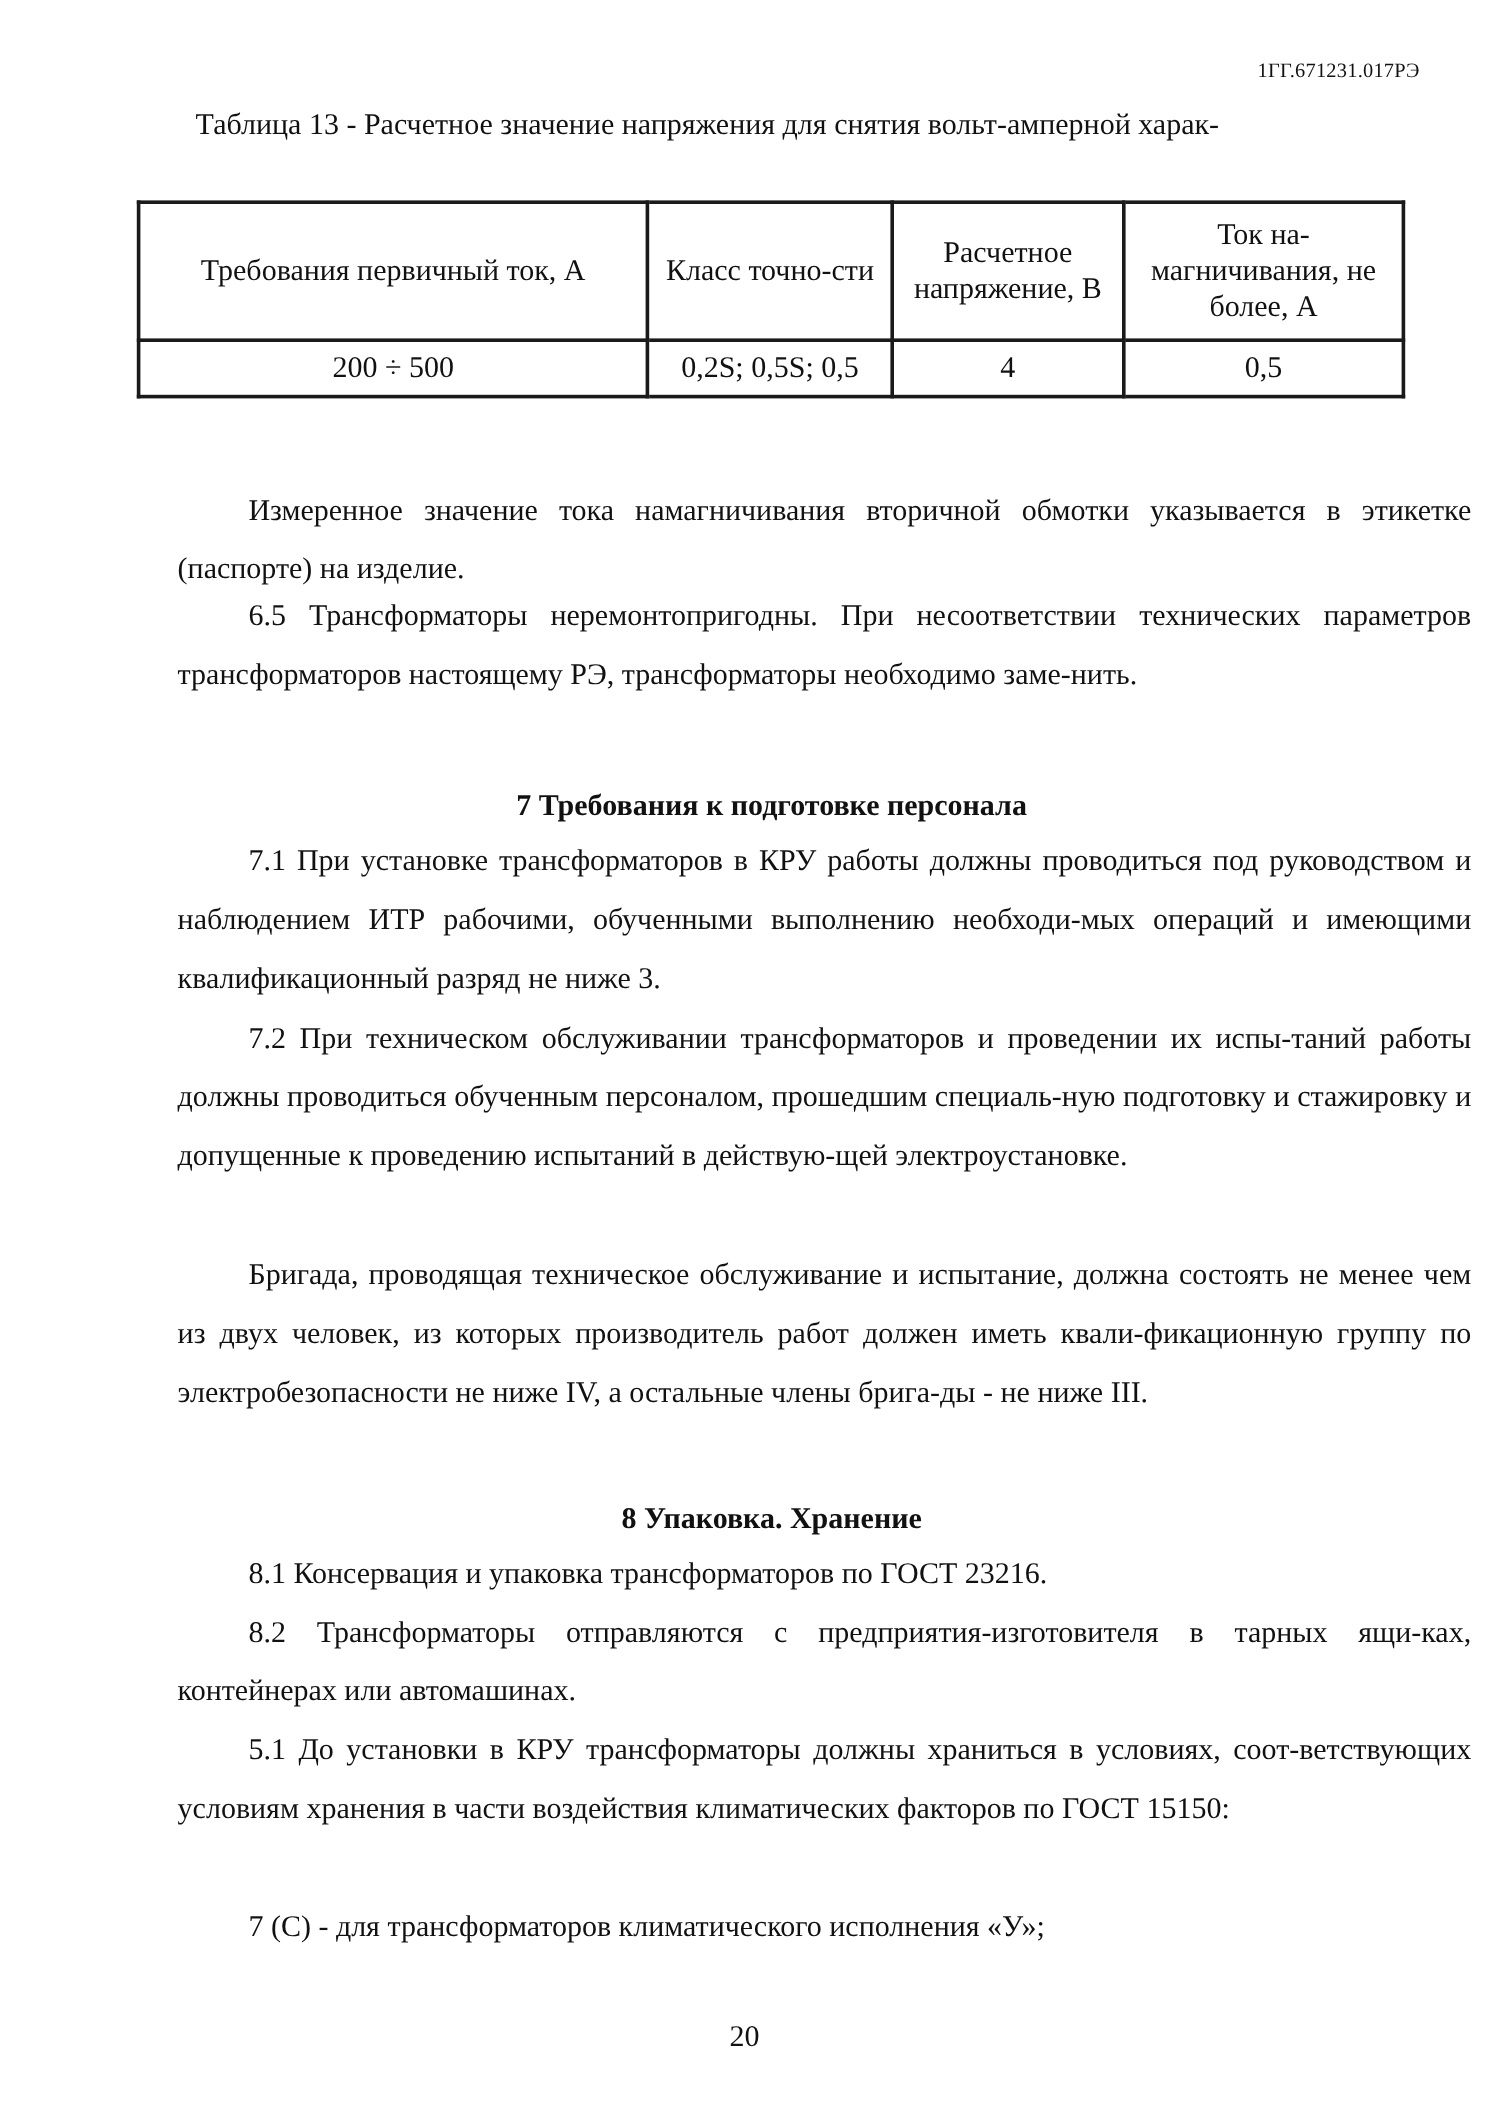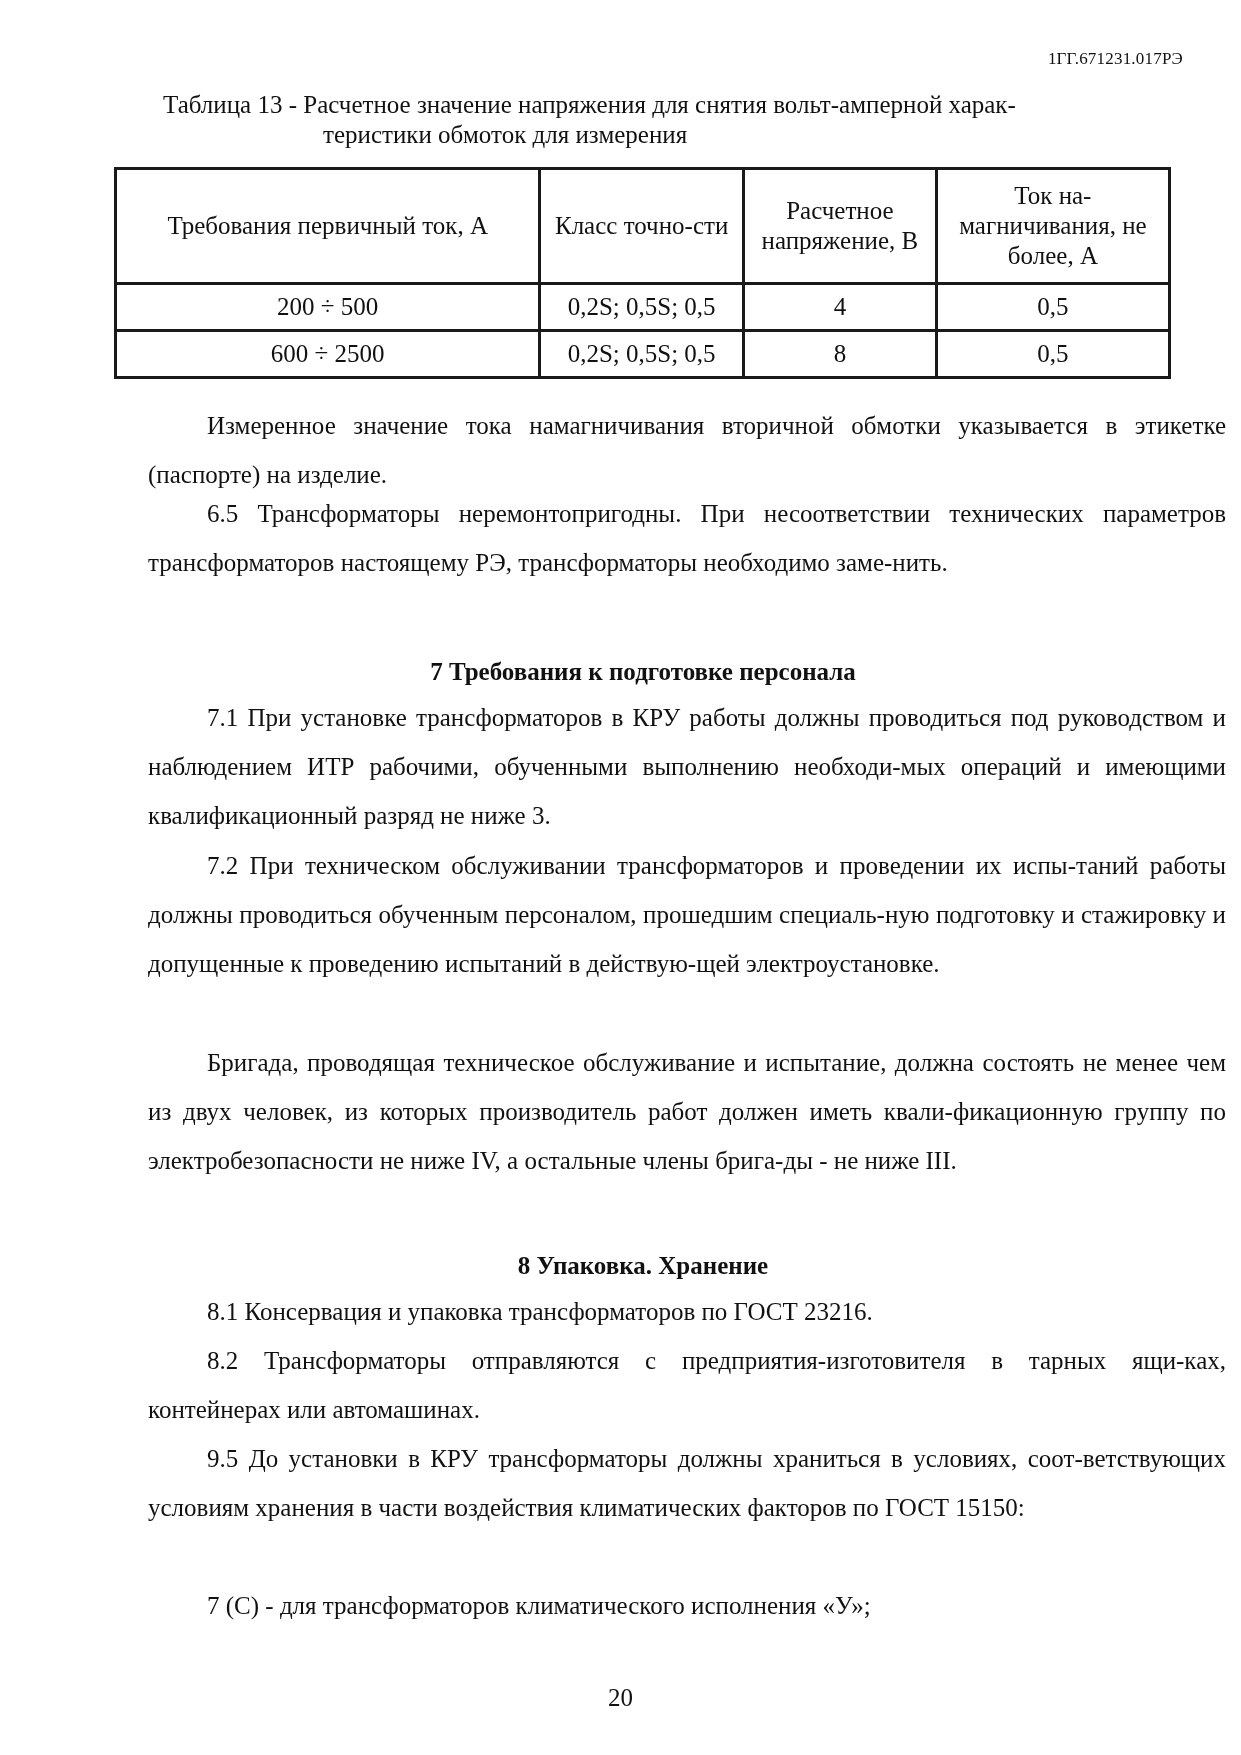--- a/index.html
+++ b/index.html
@@ -46,53 +46,46 @@
     text-align: center; font-size: 25px; line-height: 30px;
   }
 </style>
 </head>
 <body>
 
 <div class="doc-code">1ГГ.671231.017РЭ</div>
 
 <div class="caption">
   <span>Таблица 13 - Расчетное значение напряжения для снятия вольт-амперной харак-</span>
-  <span class="l2">теристики обмоток для измерения</span>
 </div>
 
 <table class="t13">
   <tbody>
       <tr>
     <th class="c1">Требования первичный ток, А</th>
     <th class="c2">Класс точно-сти</th>
     <th class="c3">Расчетное напряжение, В</th>
     <th class="c4">Ток на-магничивания, не более, А</th>
   </tr>
   <tr>
     <td>200 ÷ 500</td>
     <td>0,2S; 0,5S;  0,5</td>
     <td>4</td>
     <td>0,5</td>
   </tr>
-  <tr>
-    <td>600 ÷ 2500</td>
-    <td>0,2S; 0,5S;  0,5</td>
-    <td>8</td>
-    <td>0,5</td>
-  </tr>
 </tbody>
   </table>
 
 <div class="para indent" style="top:401px;">Измеренное значение тока намагничивания вторичной обмотки указывается в этикетке (паспорте) на изделие.</div>
 <div class="para indent" style="top:489px;">6.5 Трансформаторы неремонтопригодны. При несоответствии технических параметров трансформаторов настоящему РЭ, трансформаторы необходимо заме-нить.</div>
 
 <div class="heading" style="top:657px;">7   Требования к подготовке персонала</div>
 <div class="para indent" style="top:693px;">7.1  При установке трансформаторов в КРУ работы должны проводиться под руководством и наблюдением ИТР рабочими, обученными выполнению необходи-мых операций и имеющими квалификационный разряд не ниже 3.</div>
 <div class="para indent" style="top:841px;">7.2  При техническом обслуживании трансформаторов и проведении их испы-таний работы должны проводиться обученным персоналом, прошедшим специаль-ную подготовку и стажировку и допущенные к проведению испытаний в действую-щей электроустановке.</div>
 <div class="para indent" style="top:1038px;">Бригада, проводящая техническое обслуживание и испытание, должна состоять не менее чем из двух человек, из которых производитель работ должен иметь квали-фикационную группу по электробезопасности не ниже IV, а остальные члены брига-ды - не ниже III.</div>
 
 <div class="heading" style="top:1251px;">8   Упаковка. Хранение</div>
 <div class="para indent" style="top:1287px;">8.1    Консервация и упаковка трансформаторов по ГОСТ 23216.</div>
 <div class="para indent" style="top:1336px;">8.2    Трансформаторы отправляются с предприятия-изготовителя в тарных ящи-ках, контейнерах или автомашинах.</div>
-<div class="para indent" style="top:1434px;">9.5  До установки в КРУ трансформаторы должны храниться в условиях, соот-ветствующих условиям хранения в части воздействия климатических факторов по ГОСТ 15150:</div>
+<div class="para indent" style="top:1434px;">5.1  До установки в КРУ трансформаторы должны храниться в условиях, соот-ветствующих условиям хранения в части воздействия климатических факторов по ГОСТ 15150:</div>
 <div class="para indent" style="top:1581px;">7 (С) - для трансформаторов климатического исполнения «У»;</div>
 
 <div class="page-num">20</div>
 
 </body></html>

